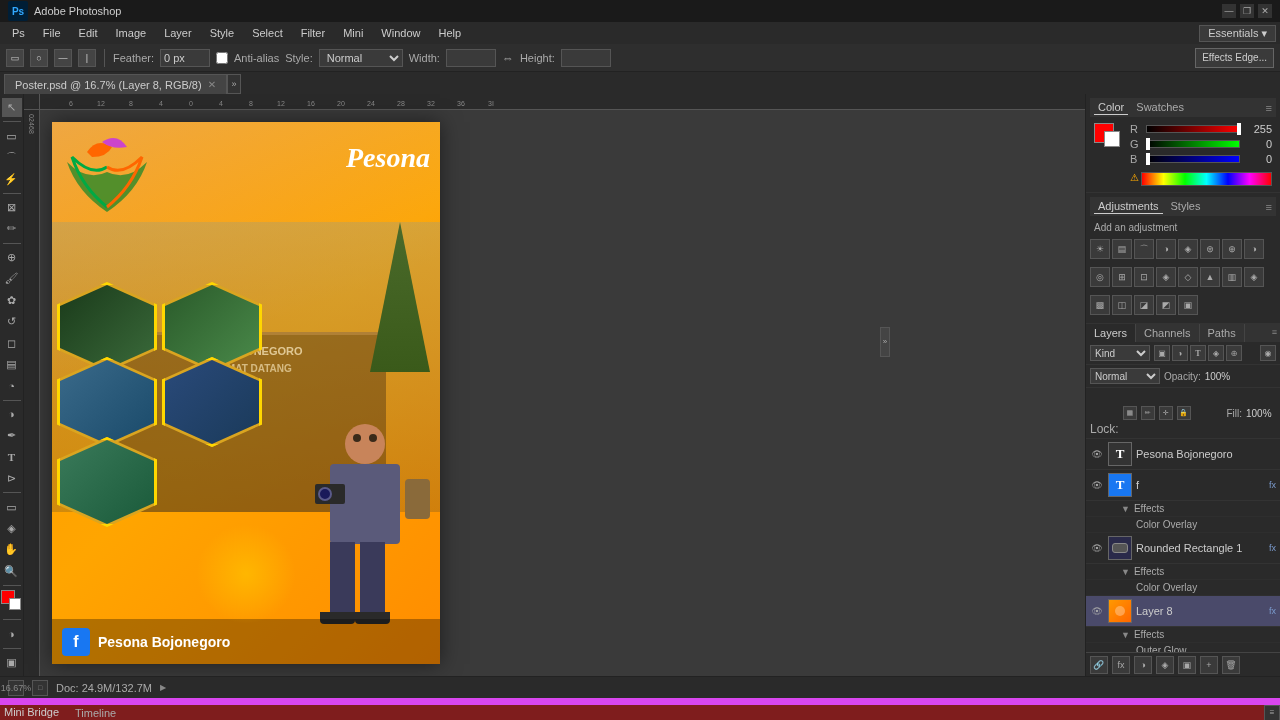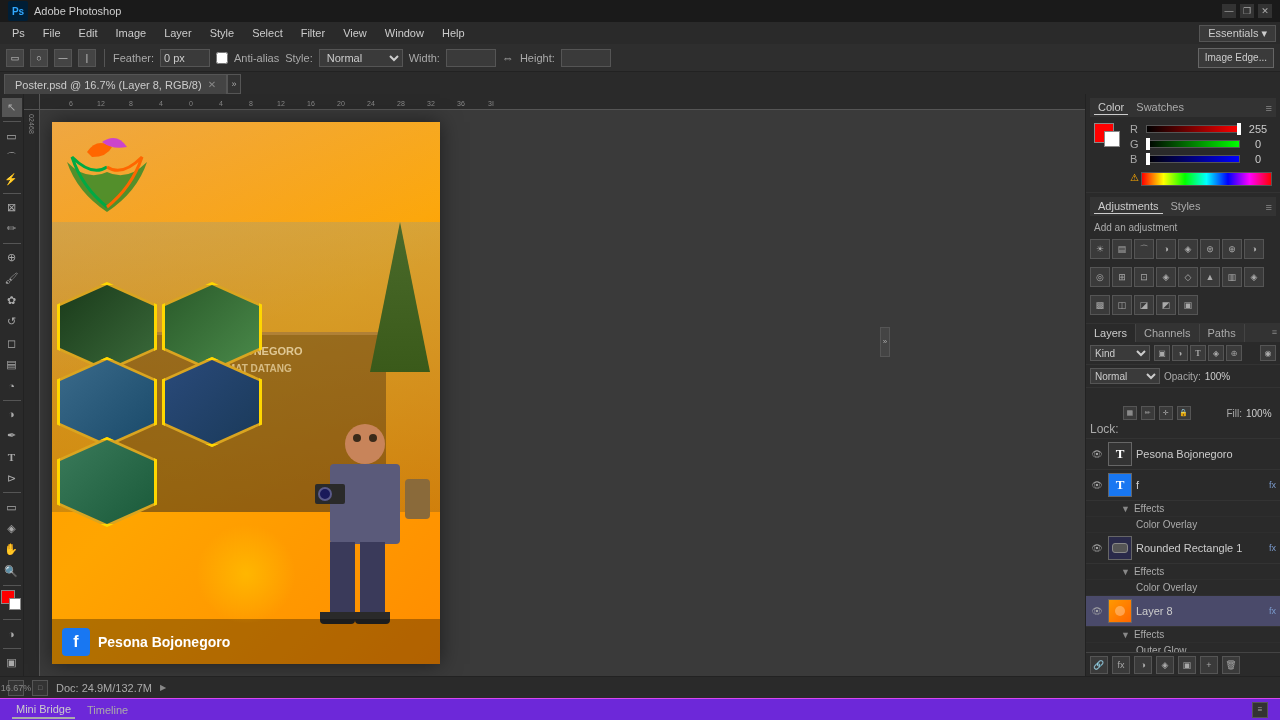--- a/index.html
+++ b/index.html
@@ -390,21 +390,21 @@
     .channel-track-g {
       width: 100%; height: 8px;
       background: linear-gradient(to right, #000, #00ff00);
       border: 1px solid #555;
     }
     .channel-track-b {
       width: 100%; height: 8px;
       background: linear-gradient(to right, #000, #0000ff);
       border: 1px solid #555;
     }
-    .channel-value { width: 28px; text-align: center; color: #ccc; }
+    .channel-value { width: 28px; text-align: right; color: #ccc; }
     .color-spectrum {
       width: 100%; height: 14px;
       background: linear-gradient(to right, #ff0000, #ffff00, #00ff00, #00ffff, #0000ff, #ff00ff, #ff0000);
       border: 1px solid #555;
       margin-top: 4px;
     }
 
     
     #adj-panel {
       border-bottom: 1px solid #333;
@@ -573,27 +573,27 @@
       padding: 0 8px;
       gap: 8px;
       flex-shrink: 0;
       border-top: 1px solid #222;
     }
     .status-text { color: #aaa; font-size: 11px; }
 
     
     #bottom-panel {
       height: 22px;
-      background: #6d28d9;
-      display: flex;
-      align-items: center;
-      padding: 0 12px;
+      background: #7f1d1d;
+      display: flex;
+      align-items: center;
+      padding: 0 0;
       gap: 8px;
       flex-shrink: 0;
-      border-top: 1px solid #d946ef;
+      border-top: 7px solid #d946ef;
     }
     .bottom-tab {
       color: #aaa; font-size: 11px; cursor: pointer;
       padding: 2px 4px;
     }
     .bottom-tab.active { color: #ccc; border-bottom: 2px solid #aaa; }
 
     
     .t-icon {
       font-weight: bold;
@@ -632,21 +632,21 @@
 
 <div id="menubar">
   <span class="menu-item">Ps</span>
   <span class="menu-item">File</span>
   <span class="menu-item">Edit</span>
   <span class="menu-item">Image</span>
   <span class="menu-item">Layer</span>
   <span class="menu-item">Style</span>
   <span class="menu-item">Select</span>
   <span class="menu-item">Filter</span>
-  <span class="menu-item">View</span>
+  <span class="menu-item">Mini</span>
   <span class="menu-item">Window</span>
   <span class="menu-item">Help</span>
   <div style="flex:1"></div>
   <div style="background:#3a3a3a;border:1px solid #555;padding:1px 8px;font-size:11px;color:#ccc;">Essentials ▾</div>
 </div>
 
 <div id="optionsbar">
   <div class="opt-icon">▭</div>
   <div class="opt-icon">○</div>
   <div class="opt-icon">―</div>
@@ -661,21 +661,21 @@
     <option>Normal</option>
     <option>Fixed Ratio</option>
     <option>Fixed Size</option>
   </select>
   <span class="opt-label">Width:</span>
   <input class="opt-input" value="" style="">
   <span style="color:#aaa;font-size:12px;">⇔</span>
   <span class="opt-label">Height:</span>
   <input class="opt-input" value="" style="">
   <div style="flex:1"></div>
-  <button class="opt-btn">Image Edge...</button>
+  <button class="opt-btn">Effects Edge...</button>
 </div>
 
 <div id="tabbar">
   <div class="doc-tab active">
     <span>Poster.psd @ 16.7% (Layer 8, RGB/8)</span>
     <span class="doc-tab-close">✕</span>
   </div>
   <div style="width:14px;height:20px;background:#333;border:1px solid #555;display:flex;align-items:center;justify-content:center;cursor:pointer;color:#aaa;font-size:9px;">»</div>
 </div>
 
@@ -771,20 +771,21 @@
 
             <path d="M50,80 Q20,60 10,30 Q30,50 50,40 Q70,50 90,30 Q80,60 50,80Z" fill="#2a8a2a" opacity="0.8"></path>
             <path d="M50,75 Q25,55 15,25 Q35,45 50,35" fill="none" stroke="#00aa44" stroke-width="3"></path>
             <path d="M50,75 Q75,55 85,25 Q65,45 50,35" fill="none" stroke="#ff6600" stroke-width="3"></path>
             <path d="M30,20 Q40,5 55,15 Q50,25 35,25Z" fill="#ff6600"></path>
             <path d="M45,10 Q60,0 70,15 Q55,18 45,10Z" fill="#cc44cc"></path>
           </svg>
         </div>
 
         <div class="poster-title">
+          <div class="poster-pesona">Pesona</div>
         </div>
 
         <div class="hex-container">
 
           <div class="hex hex1">
             <div class="hex-inner" style="background:linear-gradient(135deg,#1a3a1a,#3a6a3a);"></div>
           </div>
           <div class="hex hex2">
             <div class="hex-inner" style="background:linear-gradient(135deg,#2a5a2a,#4a8a4a);"></div>
           </div>

